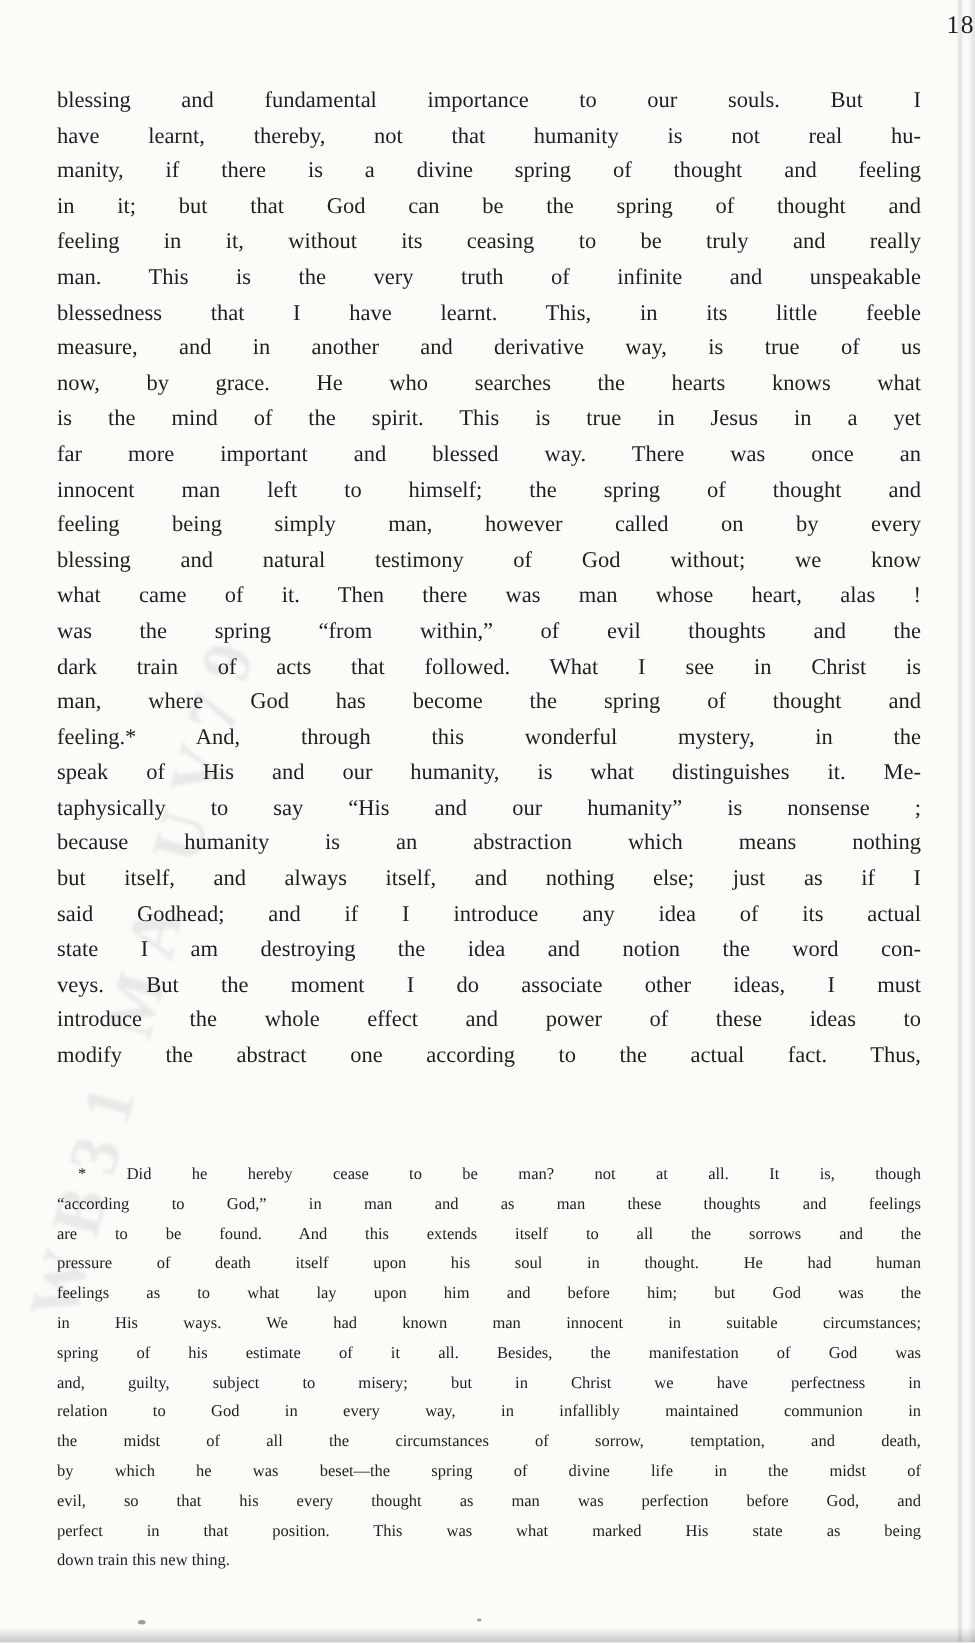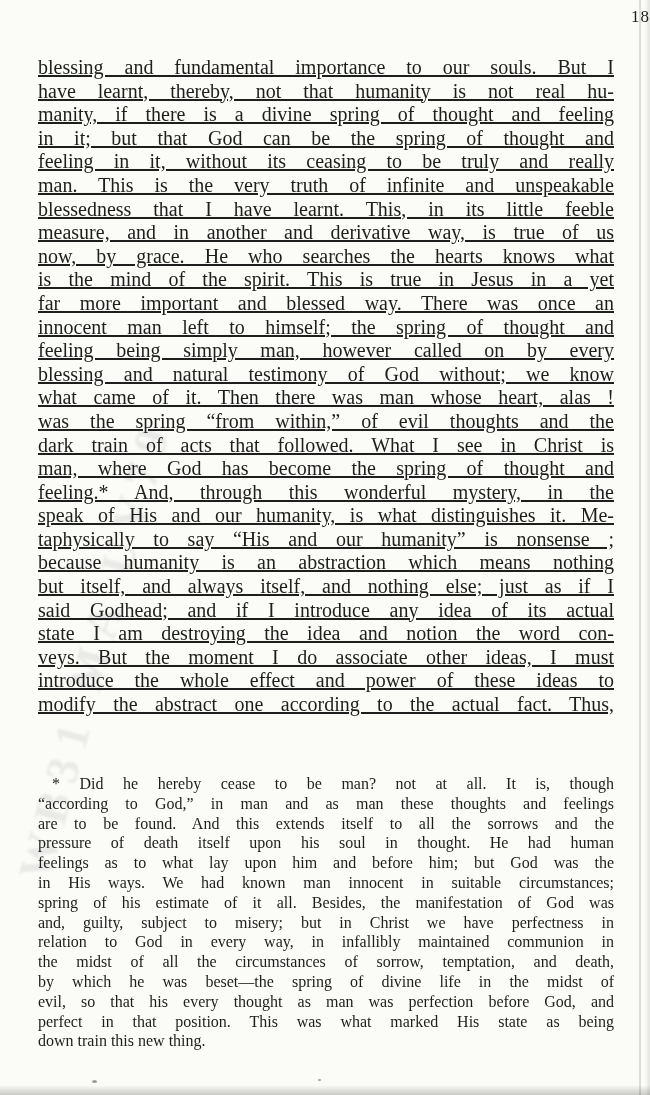--- a/index.html
+++ b/index.html
@@ -17,29 +17,28 @@
     position: absolute;
     top: 7px; left: 0; right: 0;
     text-align: right;
     font-size: 17px;
     letter-spacing: 1px;
   }
   .body-text {
     position: absolute;
     top: 56px; left: 38px;
     width: 576px;
-    font-size: 20px;
+    font-size: 15px;
     line-height: 23.6px;
-    text-decoration: underline;
   }
   .footnote {
     position: absolute;
     top: 774px; left: 38px;
     width: 576px;
-    font-size: 16px;
+    font-size: 11px;
     line-height: 19.8px;
   }
   .line {
     text-align: justify;
     text-align-last: justify;
     white-space: normal;
   }
   .line.align-left { text-align-last: left; }
   .footnote .line:first-child { text-indent: 14px; }
   .italic { font-style: italic; }

